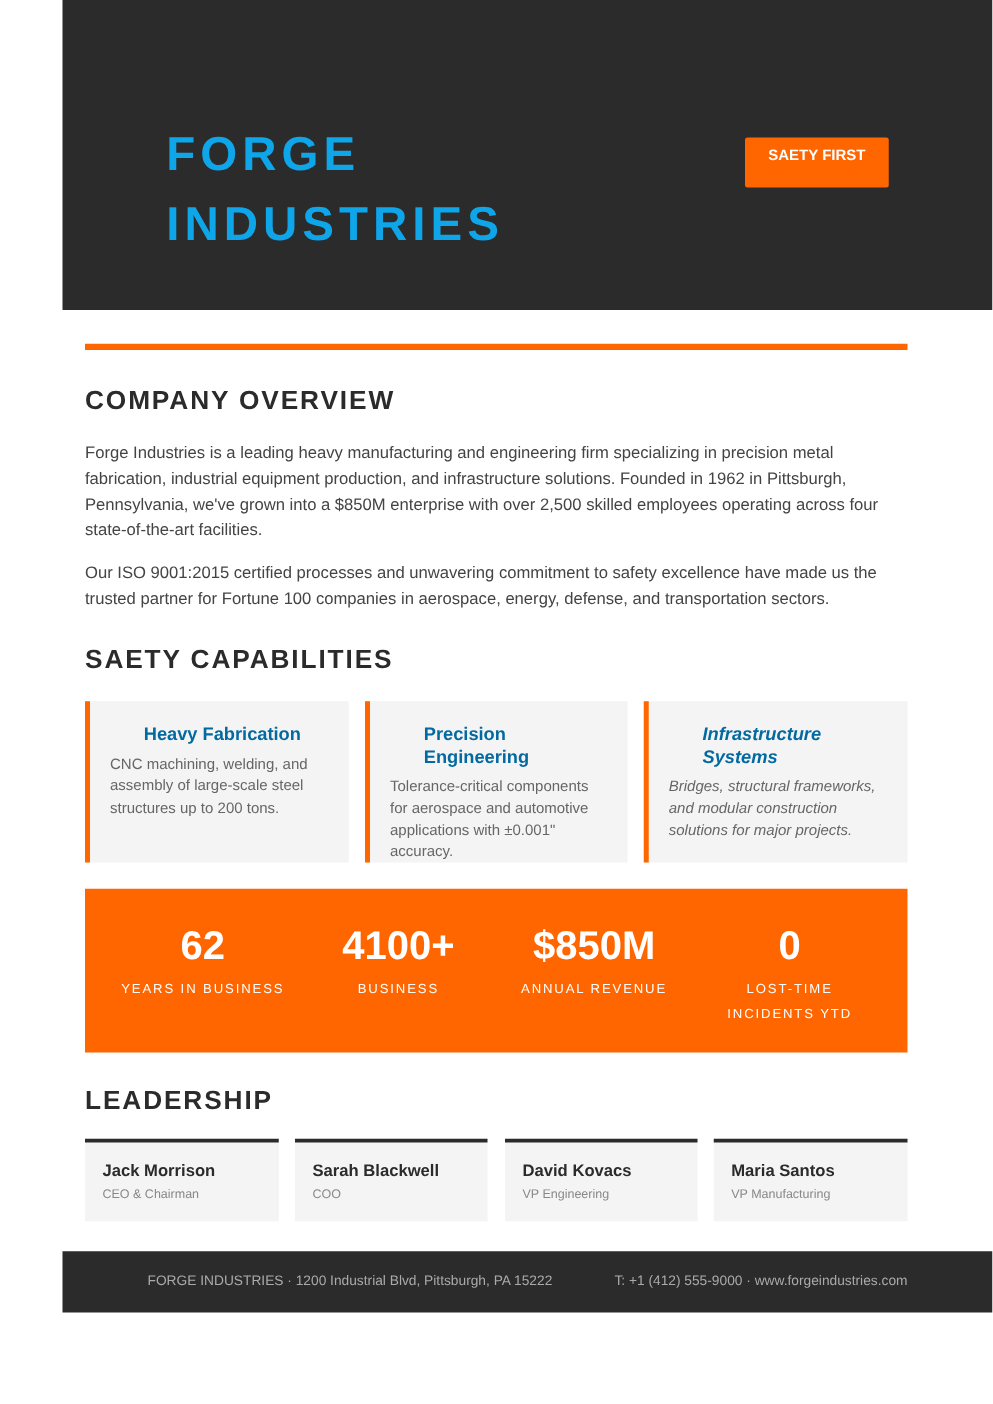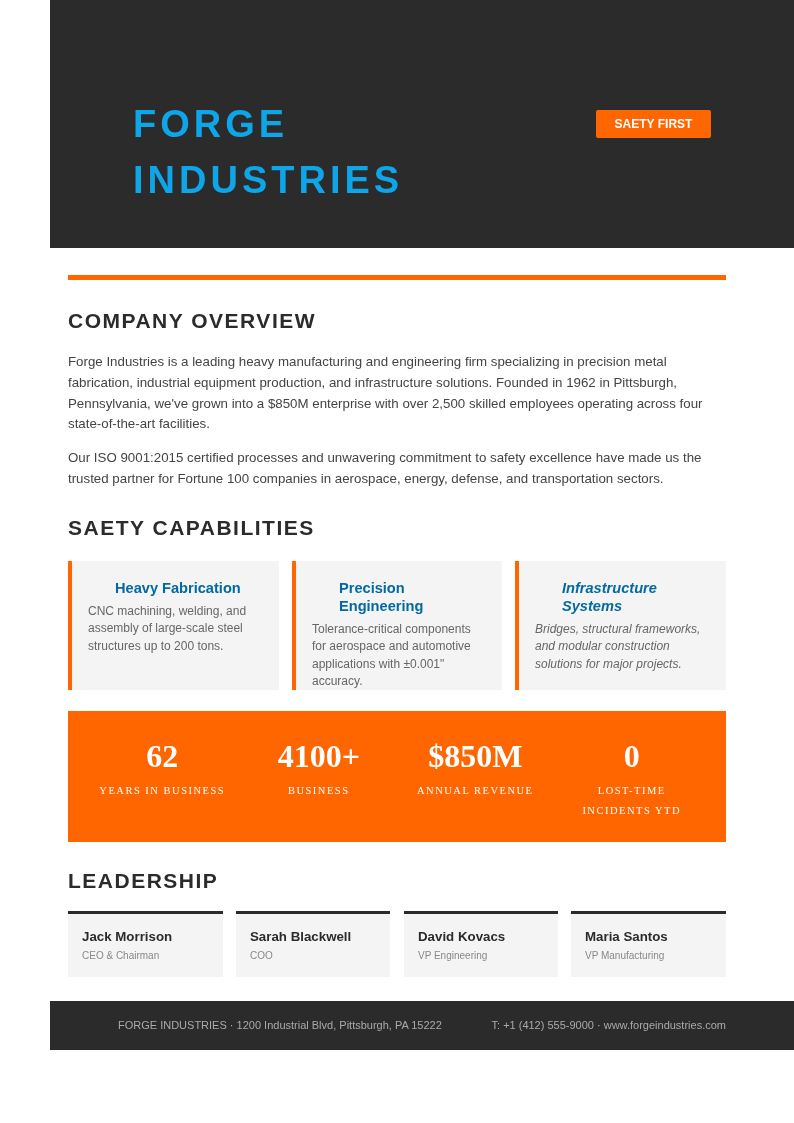--- a/index.html
+++ b/index.html
@@ -10,21 +10,21 @@
       position: absolute; left: 50px; top: 0; width: 744px; height: 248px;
       background: #2b2b2b;
     }
     .brand {
       position: absolute; left: 83px; top: 66px;
       color: #0ea5e9; font-family: "Liberation Sans", sans-serif;
       font-weight: 700; font-size: 38px; letter-spacing: 4px; line-height: 56px; margin-top: 30px;
     }
     .brand span { display: block; }
     .badge {
-      position: absolute; left: 546px; top: 110px; width: 115px; height: 28px;
+      position: absolute; left: 546px; top: 110px; width: 115px; height: 40px;
       background: #ff6600; color: #ffffff; border-radius: 2px;
       font-weight: 700; font-size: 12px; line-height: 28px; text-align: center;
     }
 
     .rule {
       position: absolute; left: 68px; top: 275px; width: 658px; height: 5px;
       background: #ff6600;
     }
 
     .section-title {
@@ -50,21 +50,21 @@
     .cap-1 { left: 68px; }
     .cap-2 { left: 292px; width: 210px; }
     .cap-3 { left: 515px; font-style: italic; }
     .cap-title { font-weight: 700; font-size: 14.6px; color: #0369a1; line-height: 18px; margin-bottom: 6px; margin-left: 27px; }
     .cap-desc { font-size: 12px; line-height: 17.3px; color: #666666; }
 
     .stats {
       position: absolute; left: 68px; top: 711px; width: 658px; height: 131px;
       background: #ff6600; display: flex; padding: 0 16px;
     }
-    .stat { flex: 1; text-align: center; color: #ffffff; padding-top: 26px; font-family: Liberation Serif, serif; }
+    .stat { flex: 1; text-align: center; color: #ffffff; padding-top: 26px; }
     .stat-value { font-weight: 700; font-size: 32px; line-height: 38px; }
     .stat-label { font-size: 10.5px; letter-spacing: 1.5px; line-height: 20px; margin-top: 6px; padding: 0 8px; }
 
     .leader {
       position: absolute; top: 911px; width: 155px; height: 66px;
       background: #f4f4f4; border-top: 3px solid #2b2b2b;
       padding: 15px 14px 0 14px;
     }
     .l-1 { left: 68px; }
     .l-2 { left: 236px; width: 154px; }

